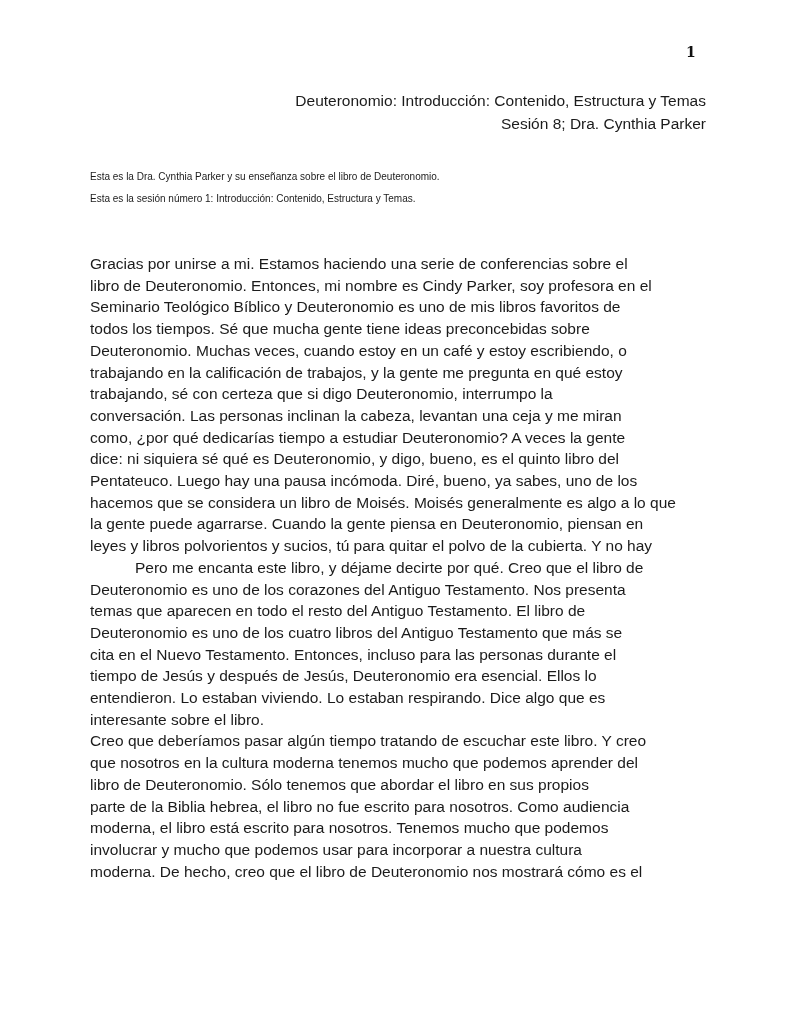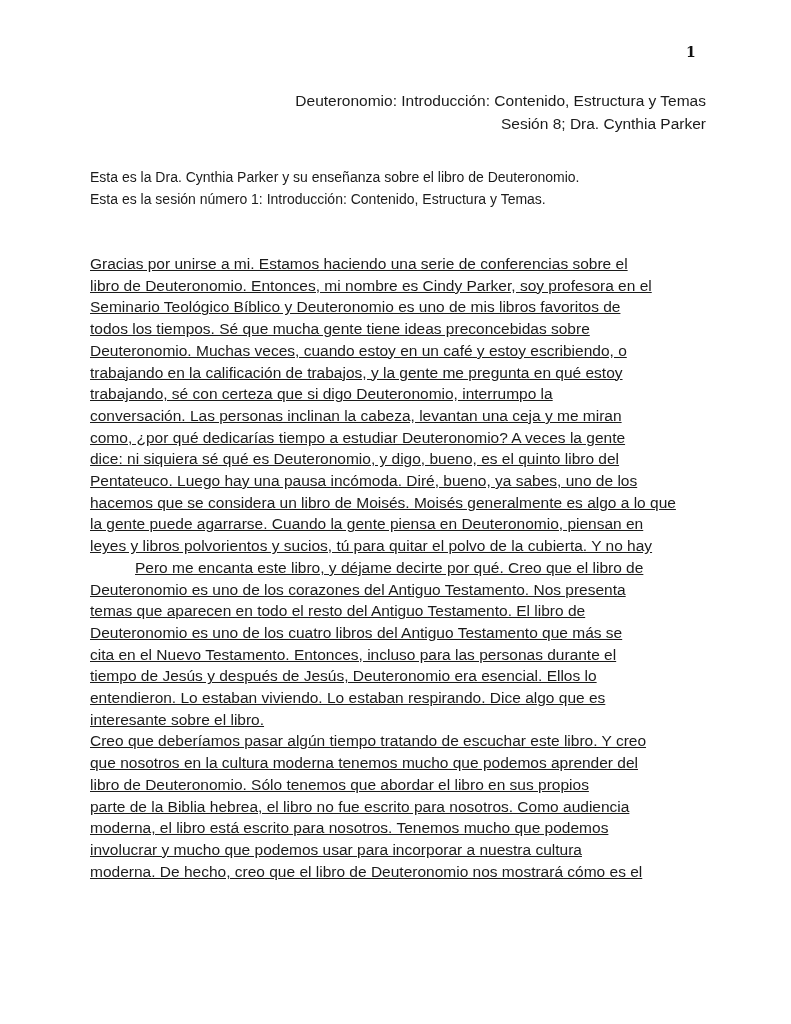--- a/index.html
+++ b/index.html
@@ -32,31 +32,30 @@
     right: 85px;
     text-align: right;
     font-size: 15.5px;
     line-height: 23px;
   }
   .intro-block {
     position: absolute;
     top: 166px;
     left: 90px;
     width: 660px;
-    font-size: 14px;
+    font-size: 10px;
     line-height: 22px;
   }
   .body-block {
     position: absolute;
     top: 253px;
     left: 90px;
     width: 660px;
     font-size: 15.5px;
     line-height: 21.7px;
-    text-decoration: underline;
   }
   .line {
     white-space: nowrap;
   }
   .line.indent {
     padding-left: 45px;
   }
   .paragraph {
     margin: 0;
   }

